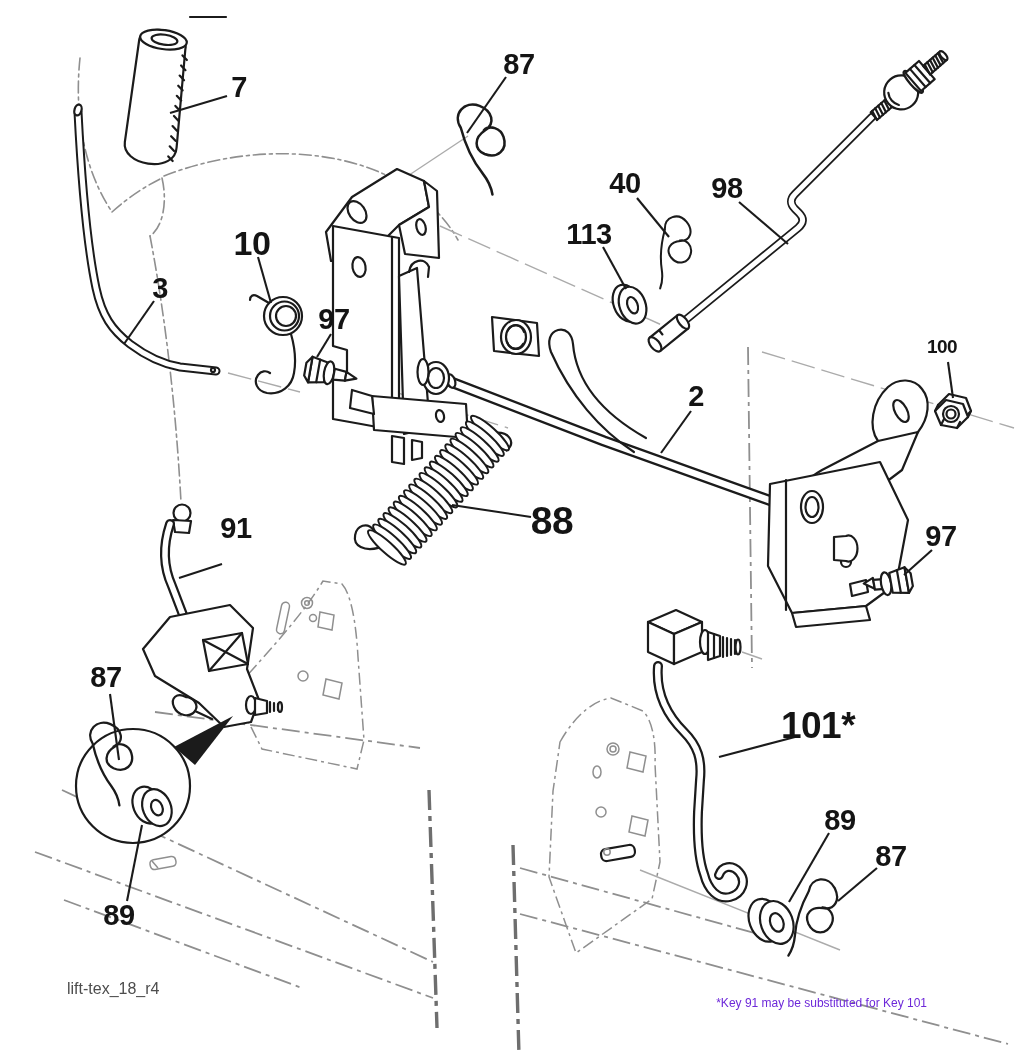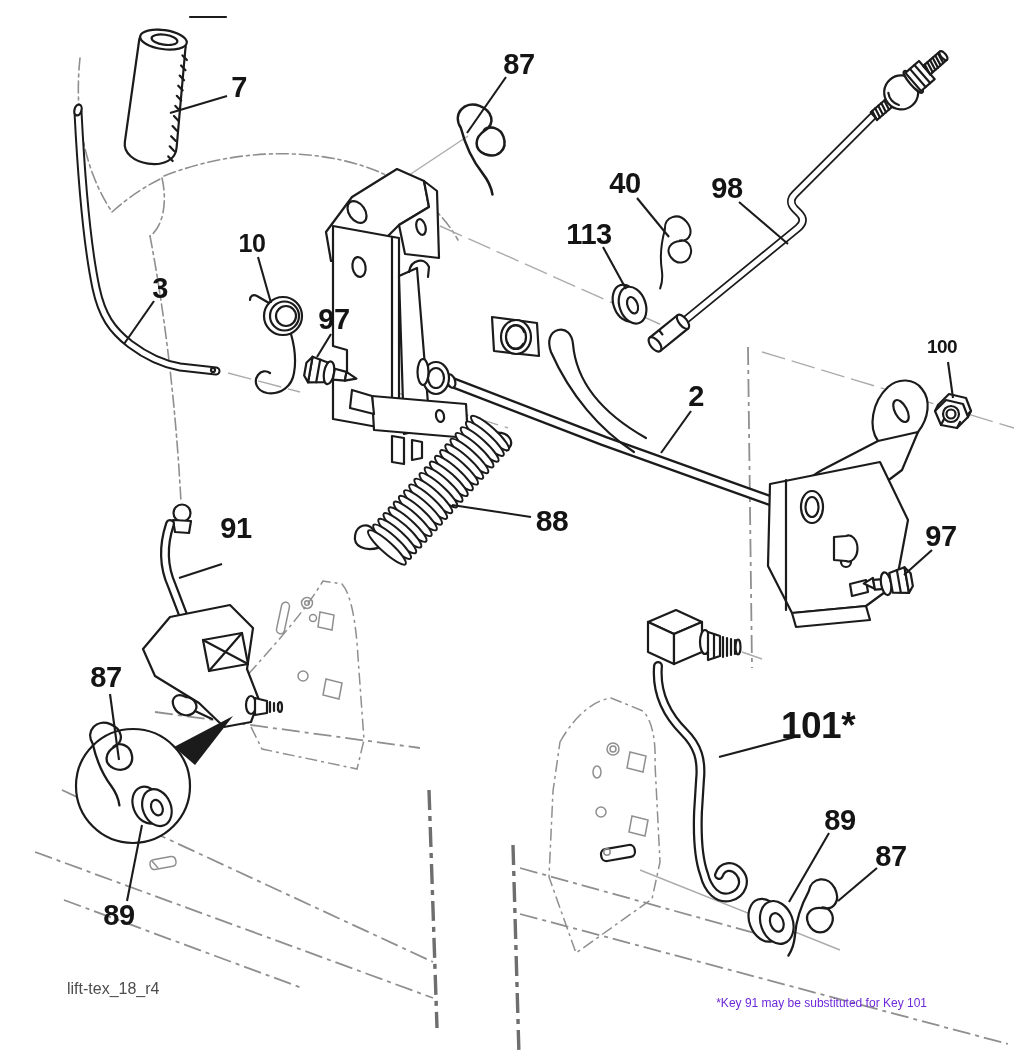--- a/index.html
+++ b/index.html
@@ -357,26 +357,26 @@
         <line x1="877" y1="868" x2="838" y2="901" stroke="#1b1b1b" stroke-width="2.1"></line>
       </g>
 </svg>
 
 <div id="callout-layer">
       <div class="callout" style="left: 239px; top: 87px; font-size: 29px;">7</div>
       <div class="callout" style="left: 519px; top: 64px; font-size: 29px;">87</div>
       <div class="callout" style="left: 625px; top: 183px; font-size: 29px;">40</div>
       <div class="callout" style="left: 727px; top: 188px; font-size: 29px;">98</div>
       <div class="callout" style="left: 589px; top: 234px; font-size: 29px;">113</div>
-      <div class="callout" style="left: 252px; top: 243px; font-size: 25px;">10</div>
+      <div class="callout" style="left: 252px; top: 243px; font-size: 34px;">10</div>
       <div class="callout" style="left: 160px; top: 288px; font-size: 29px;">3</div>
       <div class="callout" style="left: 334px; top: 319px; font-size: 29px;">97</div>
       <div class="callout" style="left: 696px; top: 396px; font-size: 29px;">2</div>
       <div class="callout" style="left: 942px; top: 347px; font-size: 19px;">100</div>
-      <div class="callout" style="left: 552px; top: 521px; font-size: 30px;">88</div>
+      <div class="callout" style="left: 552px; top: 521px; font-size: 39px;">88</div>
       <div class="callout" style="left: 236px; top: 528px; font-size: 29px;">91</div>
       <div class="callout" style="left: 941px; top: 536px; font-size: 29px;">97</div>
       <div class="callout" style="left: 106px; top: 677px; font-size: 29px;">87</div>
       <div class="callout" style="left: 119px; top: 915px; font-size: 29px;">89</div>
       <div class="callout" style="left: 818px; top: 726px; font-size: 37px;">101*</div>
       <div class="callout" style="left: 840px; top: 820px; font-size: 29px;">89</div>
       <div class="callout" style="left: 891px; top: 856px; font-size: 29px;">87</div>
     </div>
 
 <div class="footer-code">lift-tex_18_r4</div>

